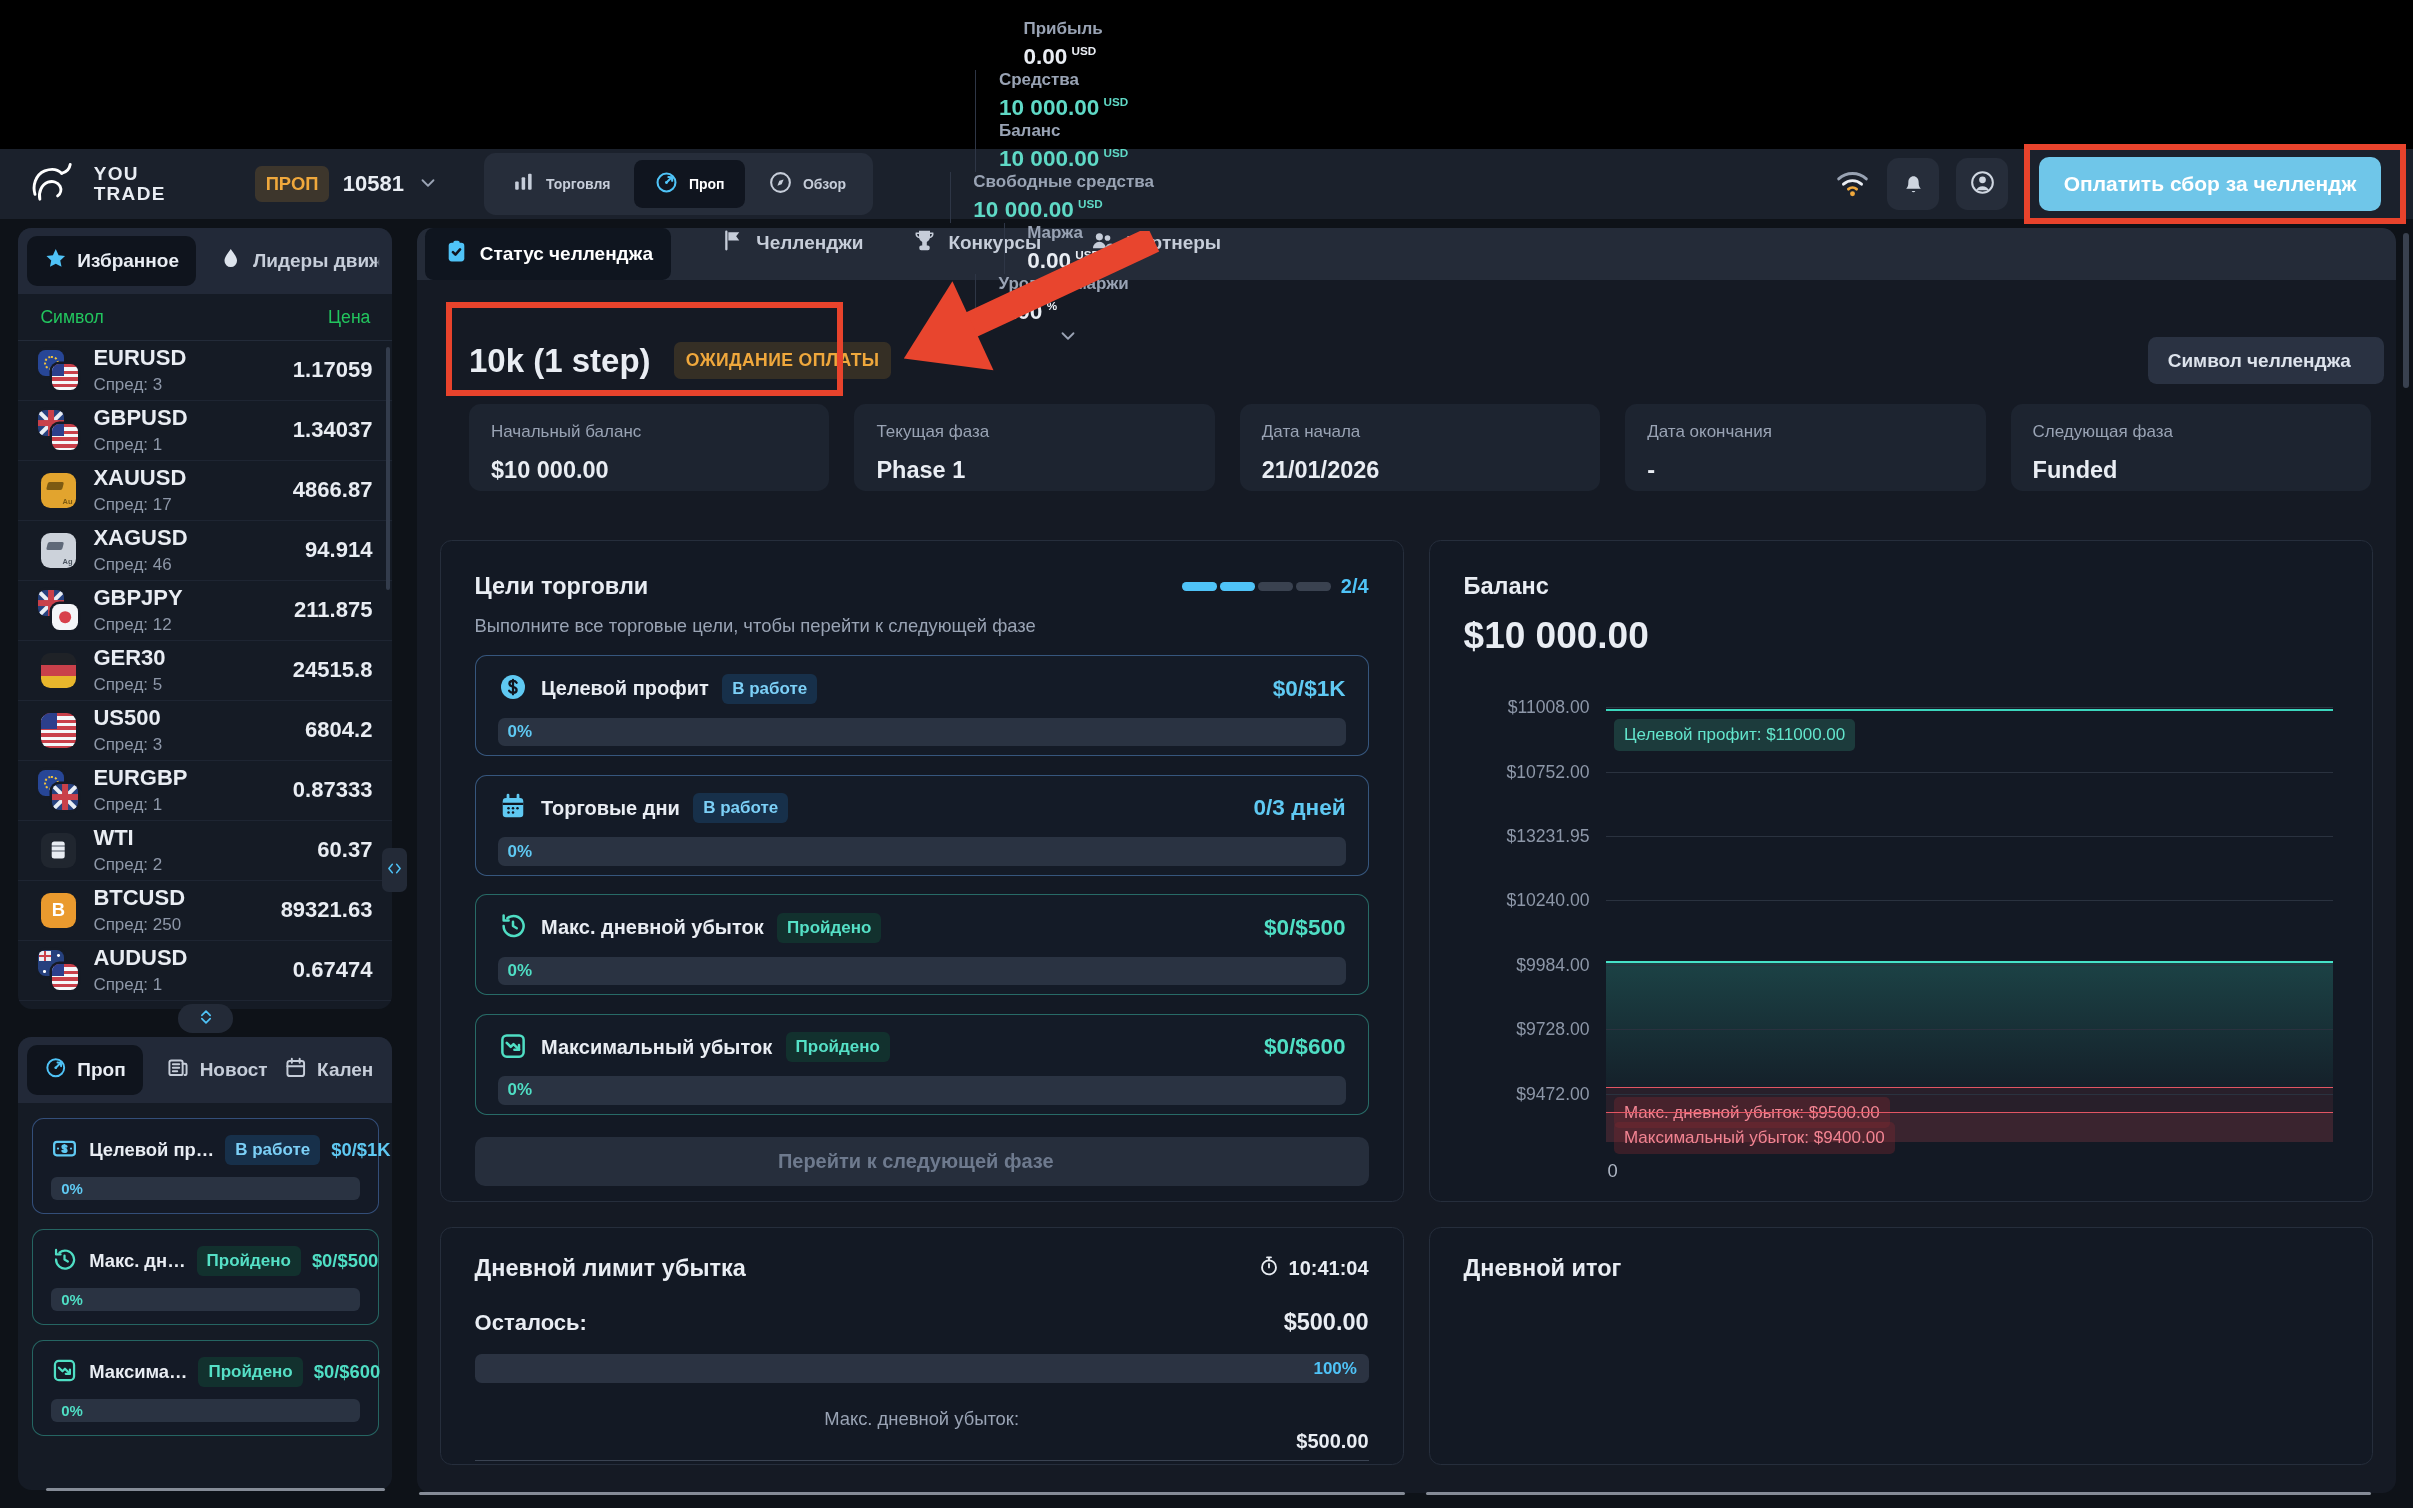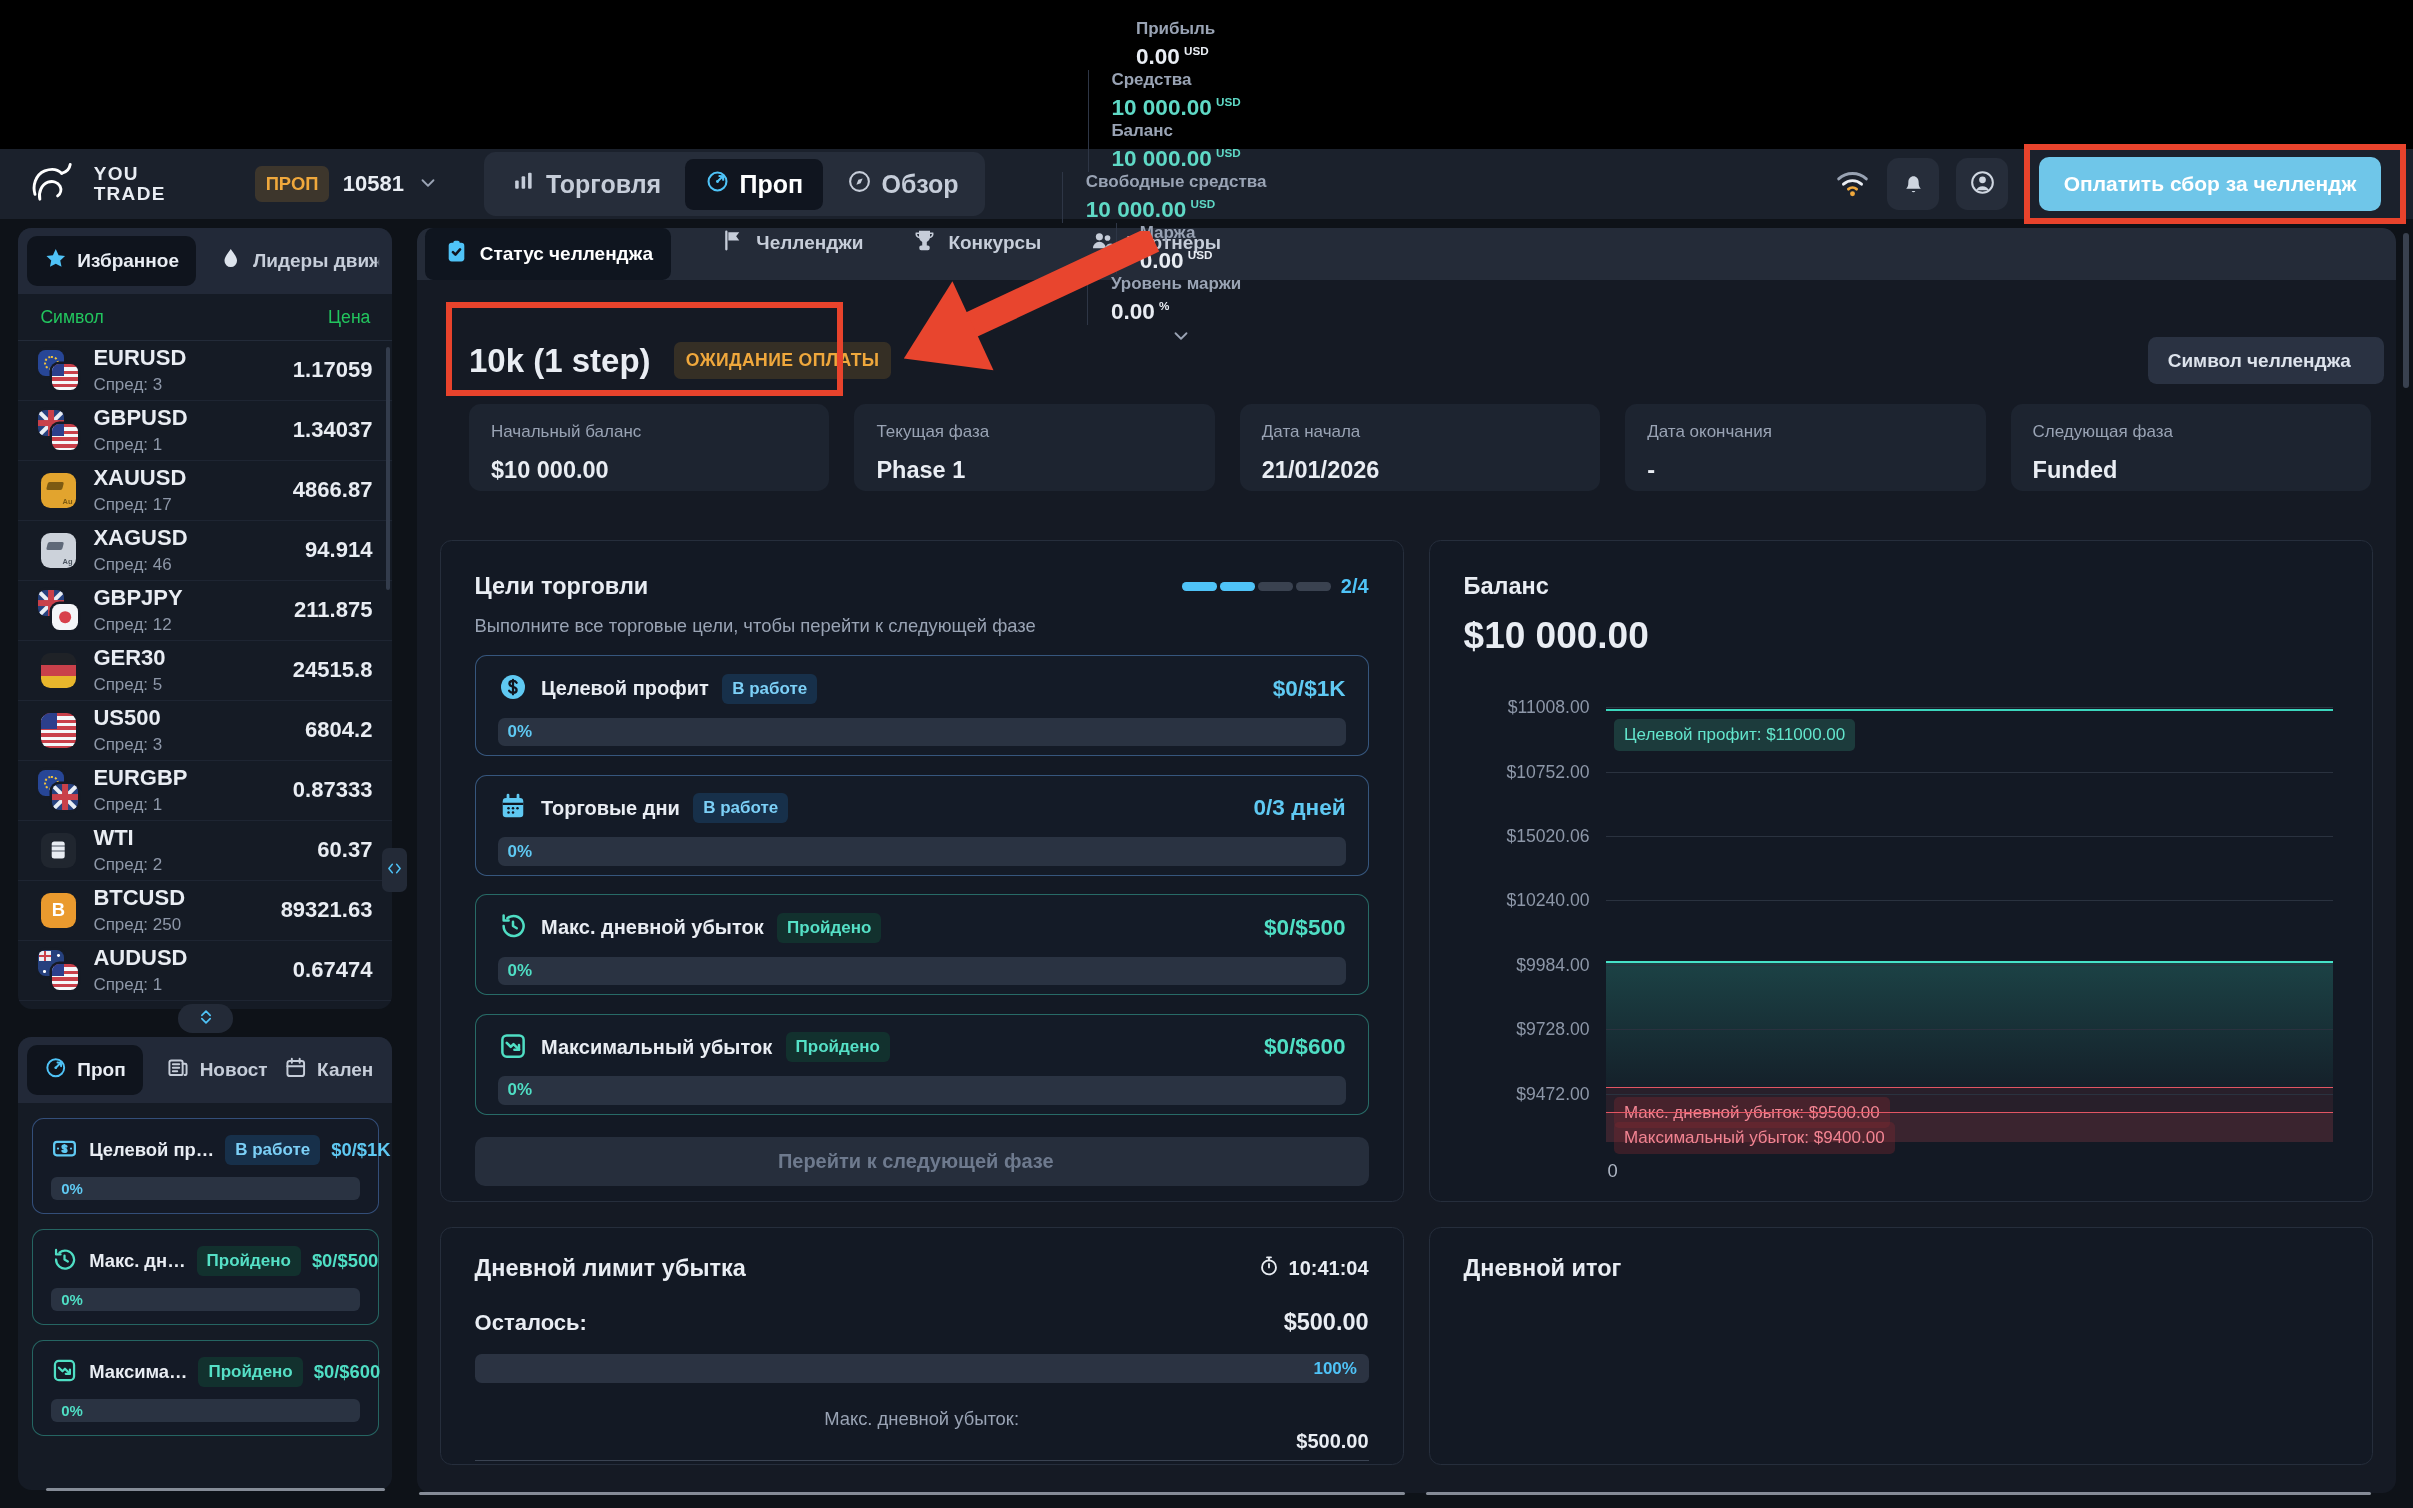--- a/index.html
+++ b/index.html
@@ -10,21 +10,21 @@
   .hdr{position:absolute;left:0;top:149px;width:100%;height:70px;background:#1b212c;display:flex;align-items:center;padding:0 30px;box-sizing:border-box;z-index:5;}
   .logo{display:flex;align-items:center;gap:11.7px;}
   .logo svg{width:52px;height:42px;}
   .logo-text{font-weight:bold;font-size:19px;line-height:1.04;letter-spacing:1.3px;}
   .acct{margin-left:89px;display:flex;align-items:center;gap:13.4px;}
   .acct-badge{background:rgba(240,166,50,.16);color:#f0a83c;font-weight:bold;font-size:18.4px;padding:6.7px 11px;border-radius:6.7px;}
   .acct-id{font-weight:bold;font-size:22px;text-align:center;}
   .chev{color:#9aa3b4;}
   .chev svg{width:22px;height:22px;}
   .nav{margin-left:45px;background:#262d3a;border-radius:11.7px;padding:6.7px;display:flex;gap:3.4px;}
-  .nav-item{display:flex;align-items:center;gap:10px;padding:10px 20px;border-radius:8.4px;color:#c6cdd9;font-weight:bold;font-size:25px;}
+  .nav-item{display:flex;align-items:center;gap:10px;padding:10px 20px;border-radius:8.4px;color:#c6cdd9;font-weight:bold;font-size:14px;}
   .nav-item.active{background:#10151f;color:#fff;}
   .nav-item svg{width:25px;height:25px;}
   .stats{margin-left:77px;display:flex;align-items:center;flex-direction:column;}
   .stat{padding:0 22.6px;}
   .stat + .stat{border-left:0.8px solid #2e3646;}
   .s-lbl{font-size:17px;color:#99a3b4;font-weight:bold;white-space:nowrap;}
   .s-val{font-size:22.6px;font-weight:bold;margin-top:5px;white-space:nowrap;}
   .s-val sup{font-size:11.7px;margin-left:4.2px;}
   .s-val.teal{color:#5fd9c6;}
   .hdr-right{margin-left:auto;display:flex;align-items:center;gap:17px;}
@@ -704,21 +704,21 @@
 
       <section class="bigcard balance-card">
         <div class="sec-head">
             <h2>Баланс</h2>
           </div>
         <div class="balance-big">$10 000.00</div>
         <div class="chart">
           <div class="ylabels">
               <div class="ylab" style="top: 4%;">$11008.00</div>
               <div class="ylab" style="top: 18.2222%;">$10752.00</div>
-              <div class="ylab" style="top: 32.4444%;">$15020.06</div>
+              <div class="ylab" style="top: 32.4444%;">$13231.95</div>
               <div class="ylab" style="top: 46.6667%;">$10240.00</div>
               <div class="ylab" style="top: 60.8889%;">$9984.00</div>
               <div class="ylab" style="top: 75.1111%;">$9728.00</div>
               <div class="ylab" style="top: 89.3333%;">$9472.00</div>
             </div>
           <div class="plot">
               <div class="area-teal" style="top: 60%; height: 27.7778%;"></div>
               <div class="area-red" style="top: 87.7778%; height: 12.2222%;"></div>
               <div class="area-red" style="top: 93.3333%; height: 6.66667%;"></div>
               <div class="grid" style="top: 4%;"></div>

